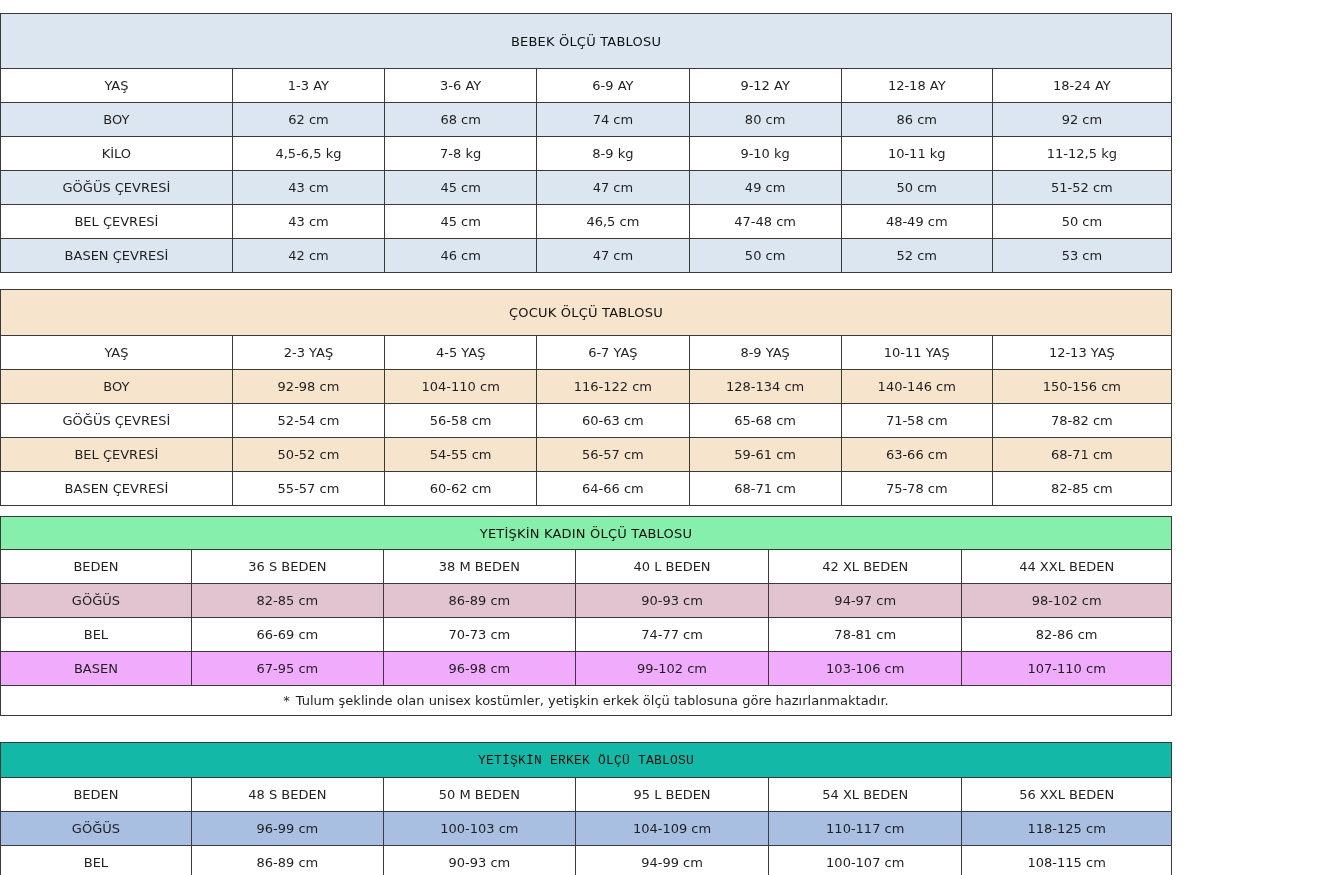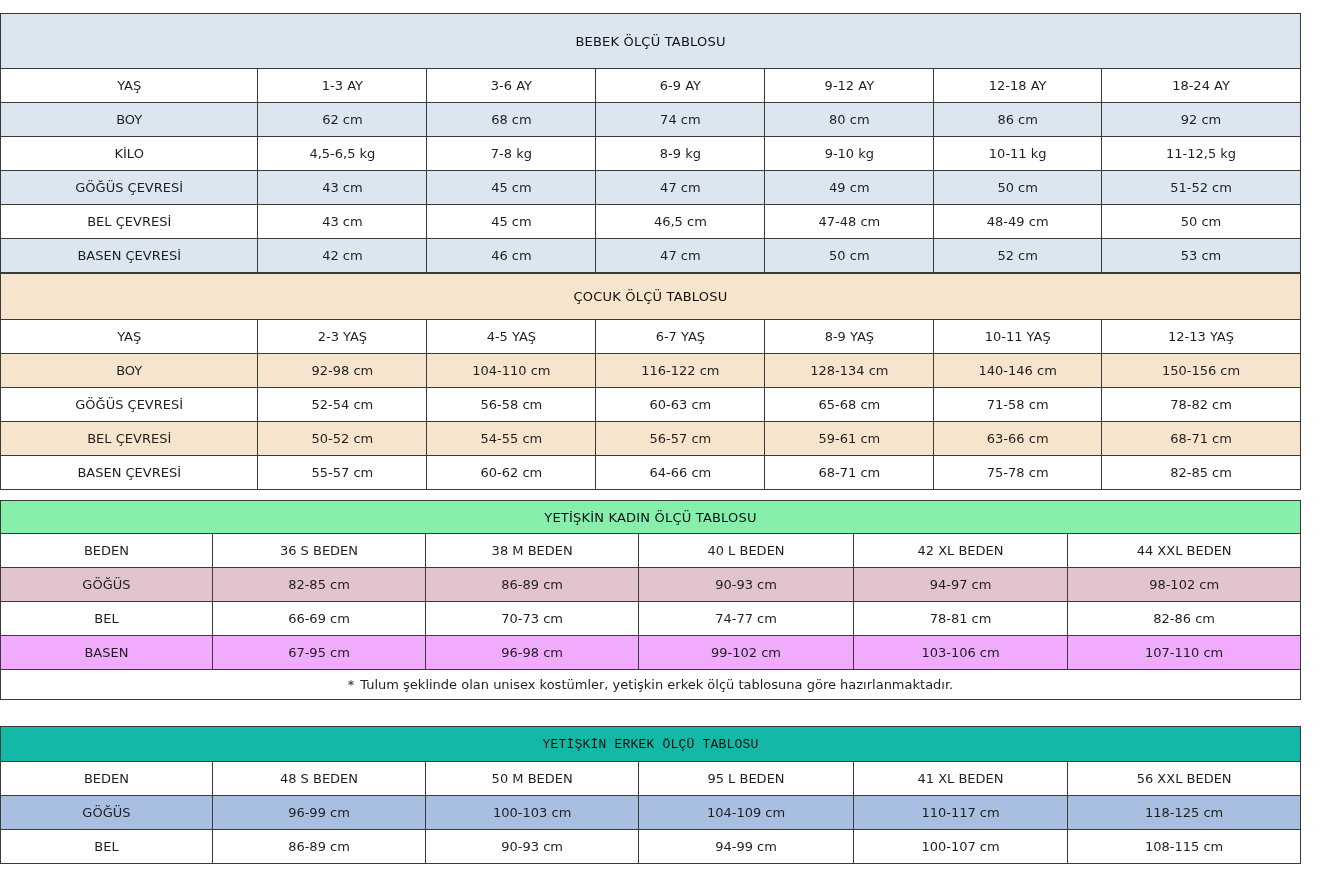--- a/index.html
+++ b/index.html
@@ -8,26 +8,26 @@
     color:#1f1f1f;
     -webkit-font-smoothing:antialiased;
   }
   .page{
     width:1337px;
     box-sizing:border-box;
     padding-top:13px;
     background:#ffffff;
   }
   section.tblwrap{width:1337px;}
-  #s1{}
+  #s1{margin-top:16px;}
   #s2{margin-top:10px;}
   #s3{margin-top:26px;}
 
   table.grid{
-    width:1301px;
+    width:1172px;
     border-collapse:collapse;
     table-layout:fixed;
   }
   .grid th,.grid td{
     border:1px solid #3a3a3a;
     text-align:center;
     vertical-align:middle;
     font-size:13px;
     font-weight:normal;
     padding:2px 4px;
@@ -273,21 +273,21 @@
       </colgroup>
       <thead>
         <tr class="title-row">
           <th class="title-cell" colspan="6" style="background: #14b8a6; font-family: Liberation Mono, monospace;">YETİŞKİN ERKEK ÖLÇÜ TABLOSU</th>
         </tr>
         <tr class="head-row">
             <th>BEDEN</th>
             <th>48 S BEDEN</th>
             <th>50 M BEDEN</th>
             <th>95 L BEDEN</th>
-            <th>41 XL BEDEN</th>
+            <th>54 XL BEDEN</th>
             <th>56 XXL BEDEN</th>
           </tr>
       </thead>
       <tbody class="data-rows">
           <tr style="background: rgb(168, 191, 226);">
             <td>GÖĞÜS</td>
             <td>96-99 cm</td>
             <td>100-103 cm</td>
             <td>104-109 cm</td>
             <td>110-117 cm</td>

